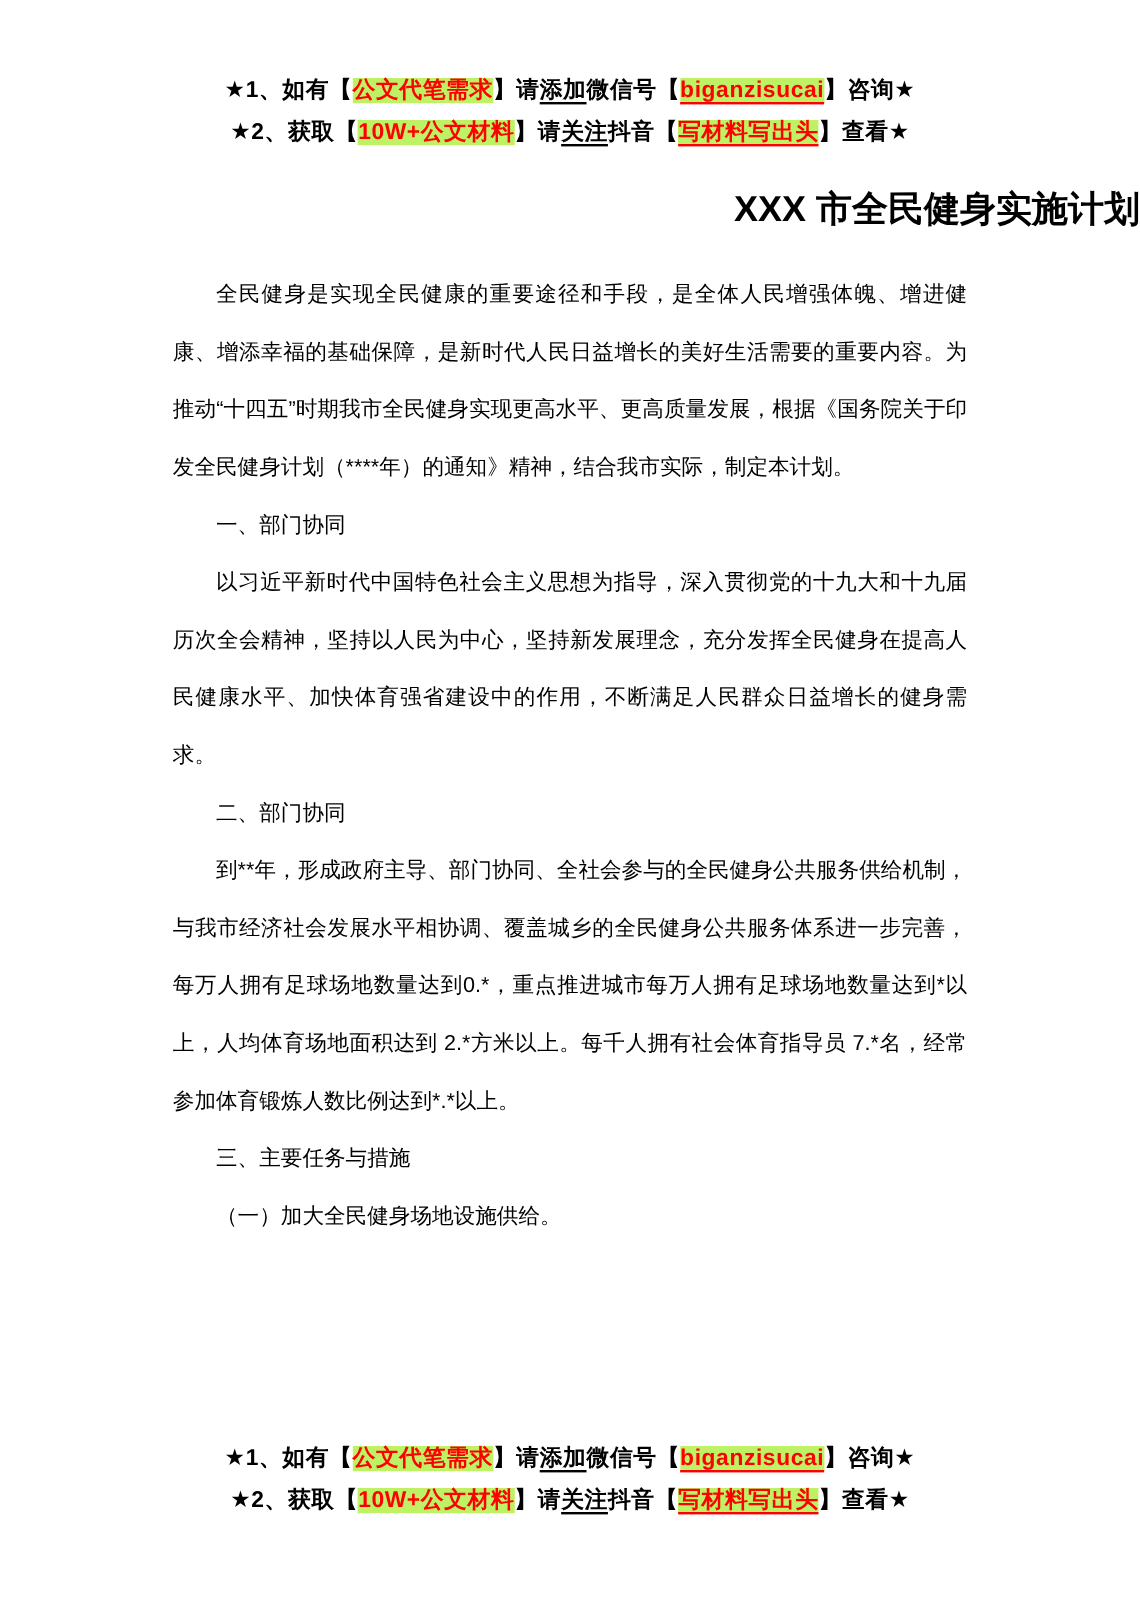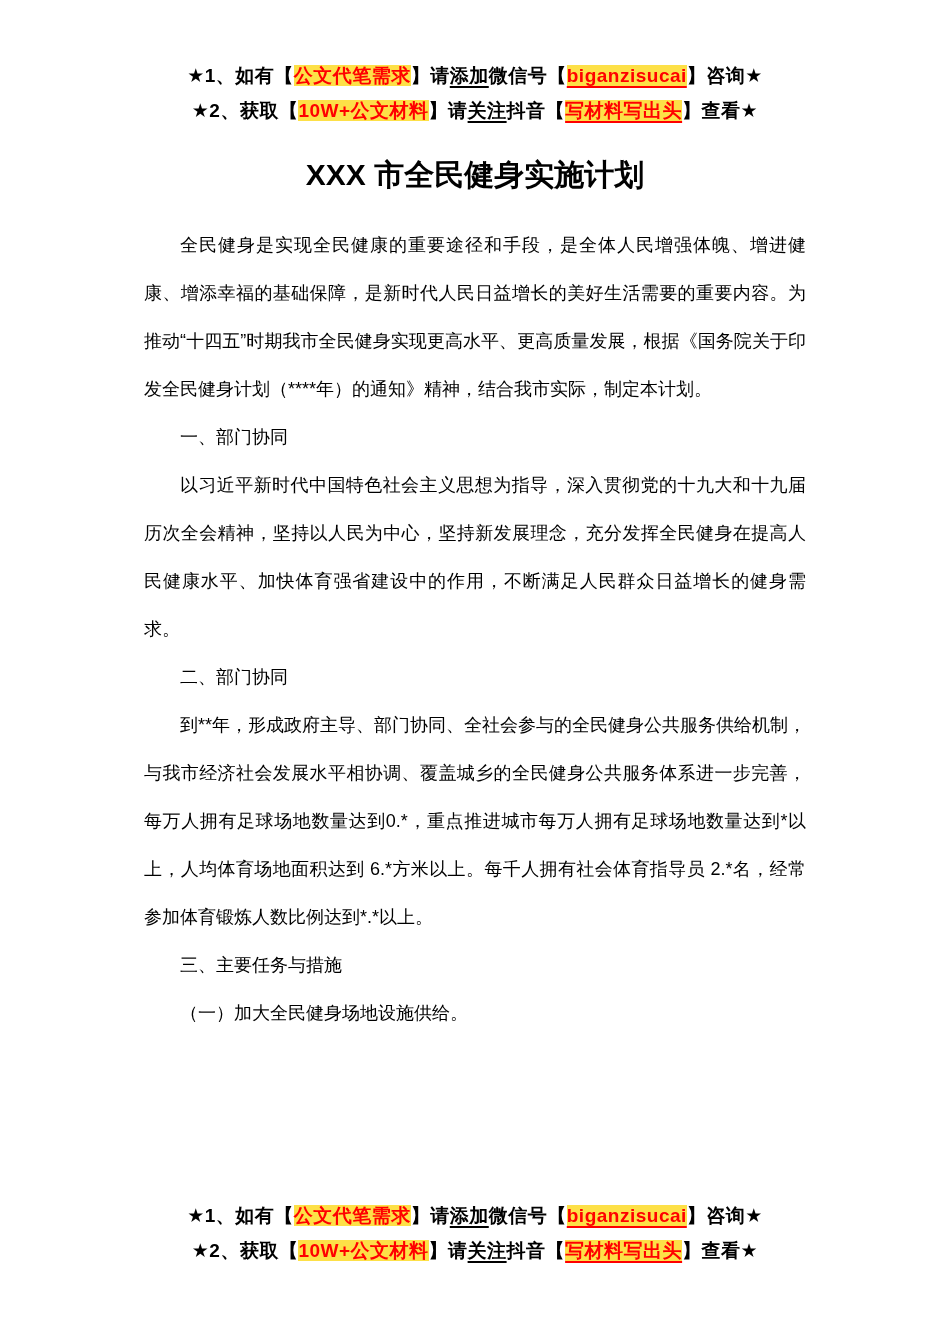--- a/index.html
+++ b/index.html
@@ -22,40 +22,40 @@
     width: 100%;
     text-align: center;
     font-size: 19px;
     font-weight: 700;
     line-height: 35px;
     letter-spacing: 0.5px;
   }
   .promo-header { padding-top: 58px; }
   .promo-footer { position: absolute; left: 0; top: 1198px; }
   .hl {
-    background: #fde047;
+    background: #bef264;
     color: #ff0000;
   }
   .u-black {
     text-decoration: underline;
     text-decoration-color: #000000;
     text-decoration-thickness: 2px;
     text-underline-offset: 4px;
     text-align: right;
   }
   .u-red {
     text-decoration: underline;
     text-decoration-color: #ff0000;
     text-decoration-thickness: 2px;
     text-underline-offset: 4px;
   }
   
   .doc-title {
     margin: 26px 0 0 0;
-    text-align: center;
+    text-align: right;
     font-size: 30px;
     line-height: 42px;
     font-weight: 700;
   }
   
   .doc-body {
     margin: 25px 144px 0 144px;
     font-size: 18px;
     line-height: 48px;
     text-align: justify;
@@ -82,21 +82,21 @@
     </div>
   </div>
 
   <h1 class="doc-title">XXX 市全民健身实施计划</h1>
 
   <div class="doc-body">
     <p>全民健身是实现全民健康的重要途径和手段，是全体人民增强体魄、增进健康、增添幸福的基础保障，是新时代人民日益增长的美好生活需要的重要内容。为推动“十四五”时期我市全民健身实现更高水平、更高质量发展，根据《国务院关于印发全民健身计划（****年）的通知》精神，结合我市实际，制定本计划。</p>
     <p class="heading">一、部门协同</p>
     <p>以习近平新时代中国特色社会主义思想为指导，深入贯彻党的十九大和十九届历次全会精神，坚持以人民为中心，坚持新发展理念，充分发挥全民健身在提高人民健康水平、加快体育强省建设中的作用，不断满足人民群众日益增长的健身需求。</p>
     <p class="heading">二、部门协同</p>
-    <p>到**年，形成政府主导、部门协同、全社会参与的全民健身公共服务供给机制，与我市经济社会发展水平相协调、覆盖城乡的全民健身公共服务体系进一步完善，每万人拥有足球场地数量达到0.*，重点推进城市每万人拥有足球场地数量达到*以上，人均体育场地面积达到 6.*方米以上。每千人拥有社会体育指导员 2.*名，经常参加体育锻炼人数比例达到*.*以上。</p>
+    <p>到**年，形成政府主导、部门协同、全社会参与的全民健身公共服务供给机制，与我市经济社会发展水平相协调、覆盖城乡的全民健身公共服务体系进一步完善，每万人拥有足球场地数量达到0.*，重点推进城市每万人拥有足球场地数量达到*以上，人均体育场地面积达到 2.*方米以上。每千人拥有社会体育指导员 7.*名，经常参加体育锻炼人数比例达到*.*以上。</p>
     <p class="heading">三、主要任务与措施</p>
     <p>（一）加大全民健身场地设施供给。</p>
   </div>
 
   <div class="promo promo-footer">
     <div class="promo-line">
       <span>★1、如有【</span><span class="hl">公文代笔需求</span><span>】请</span><span class="u-black">添加</span><span>微信号【</span><span class="hl u-red">biganzisucai</span><span>】咨询★</span>
     </div>
     <div class="promo-line">
       <span>★2、获取【</span><span class="hl">10W+公文材料</span><span>】请</span><span class="u-black">关注</span><span>抖音【</span><span class="hl u-red">写材料写出头</span><span>】查看★</span>

